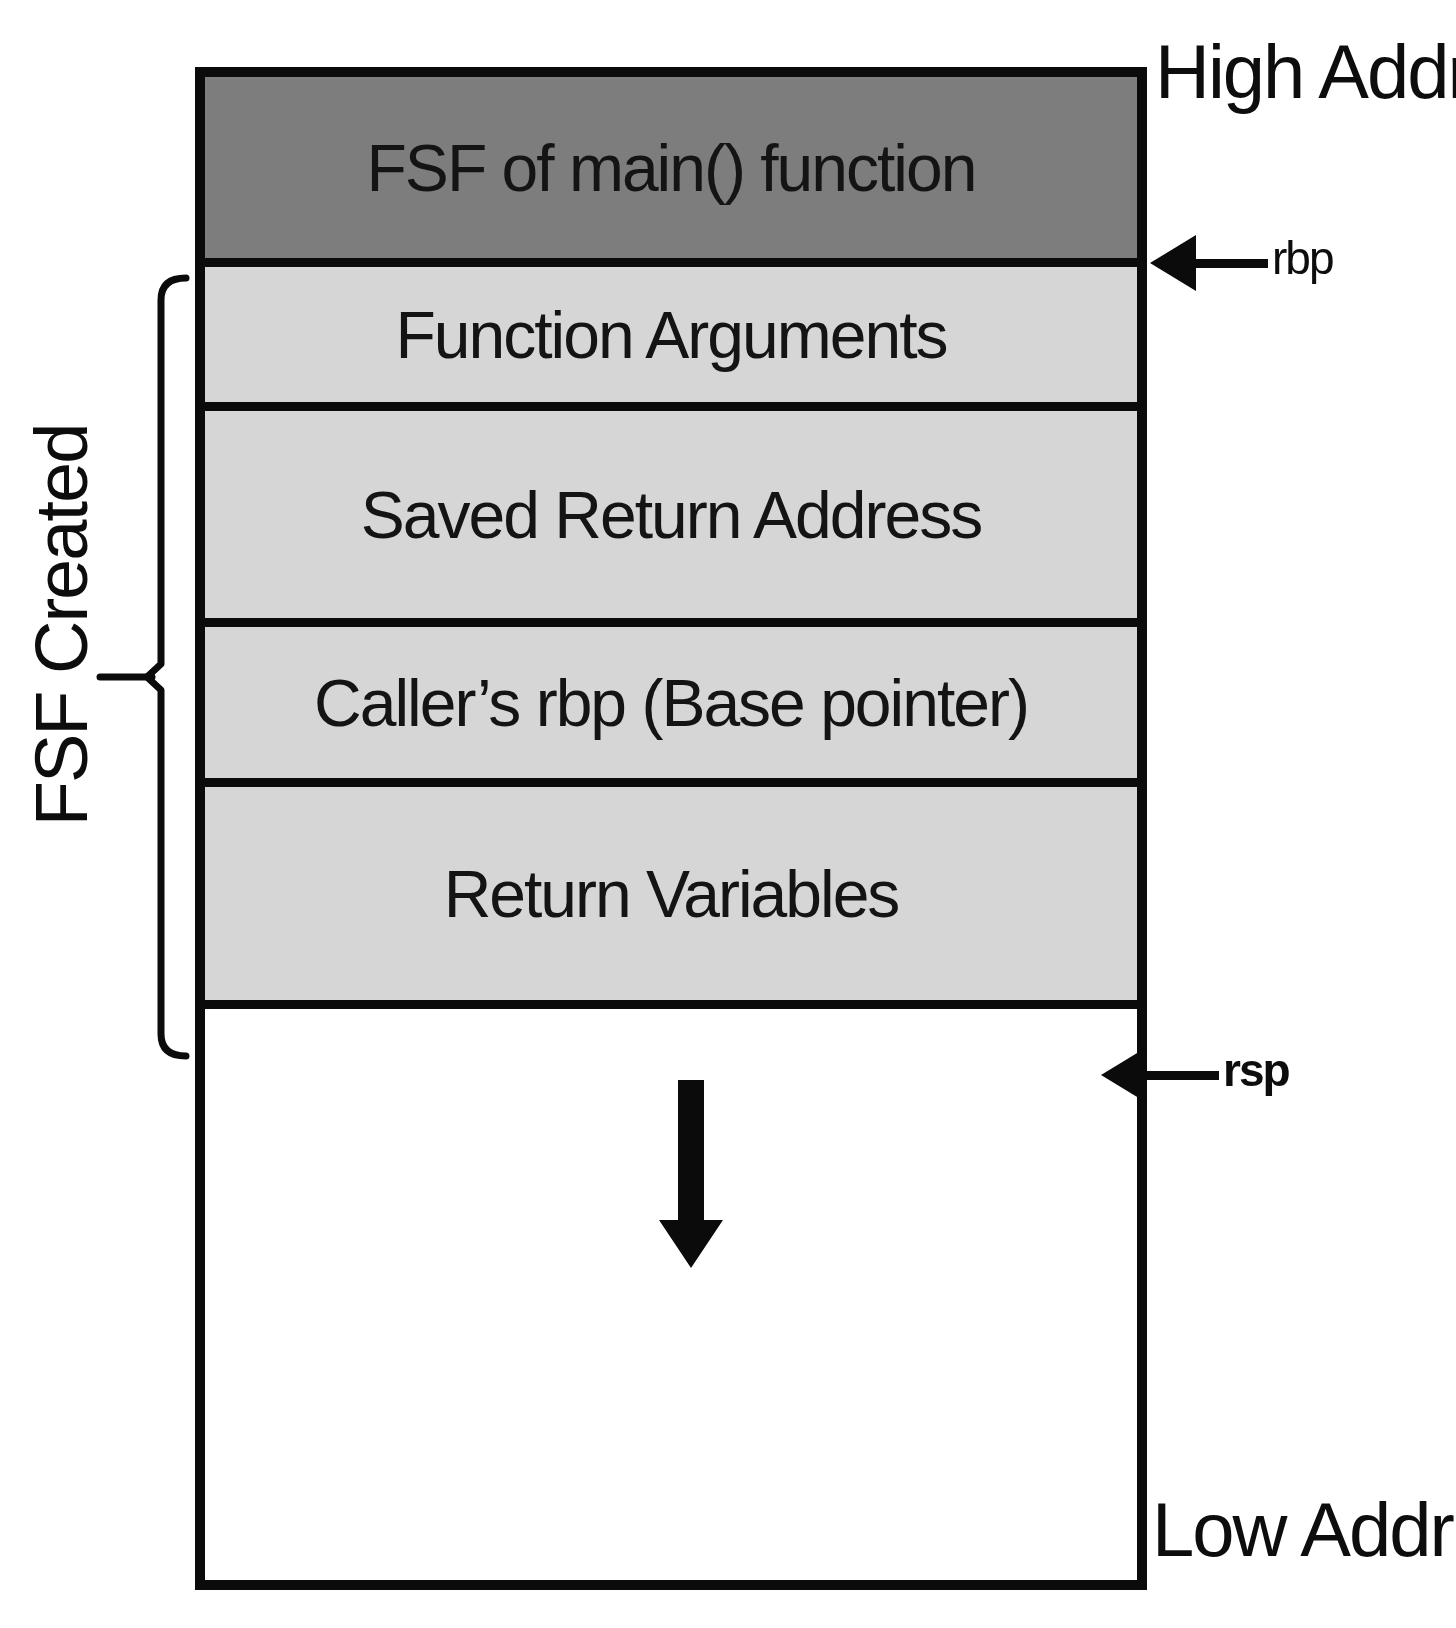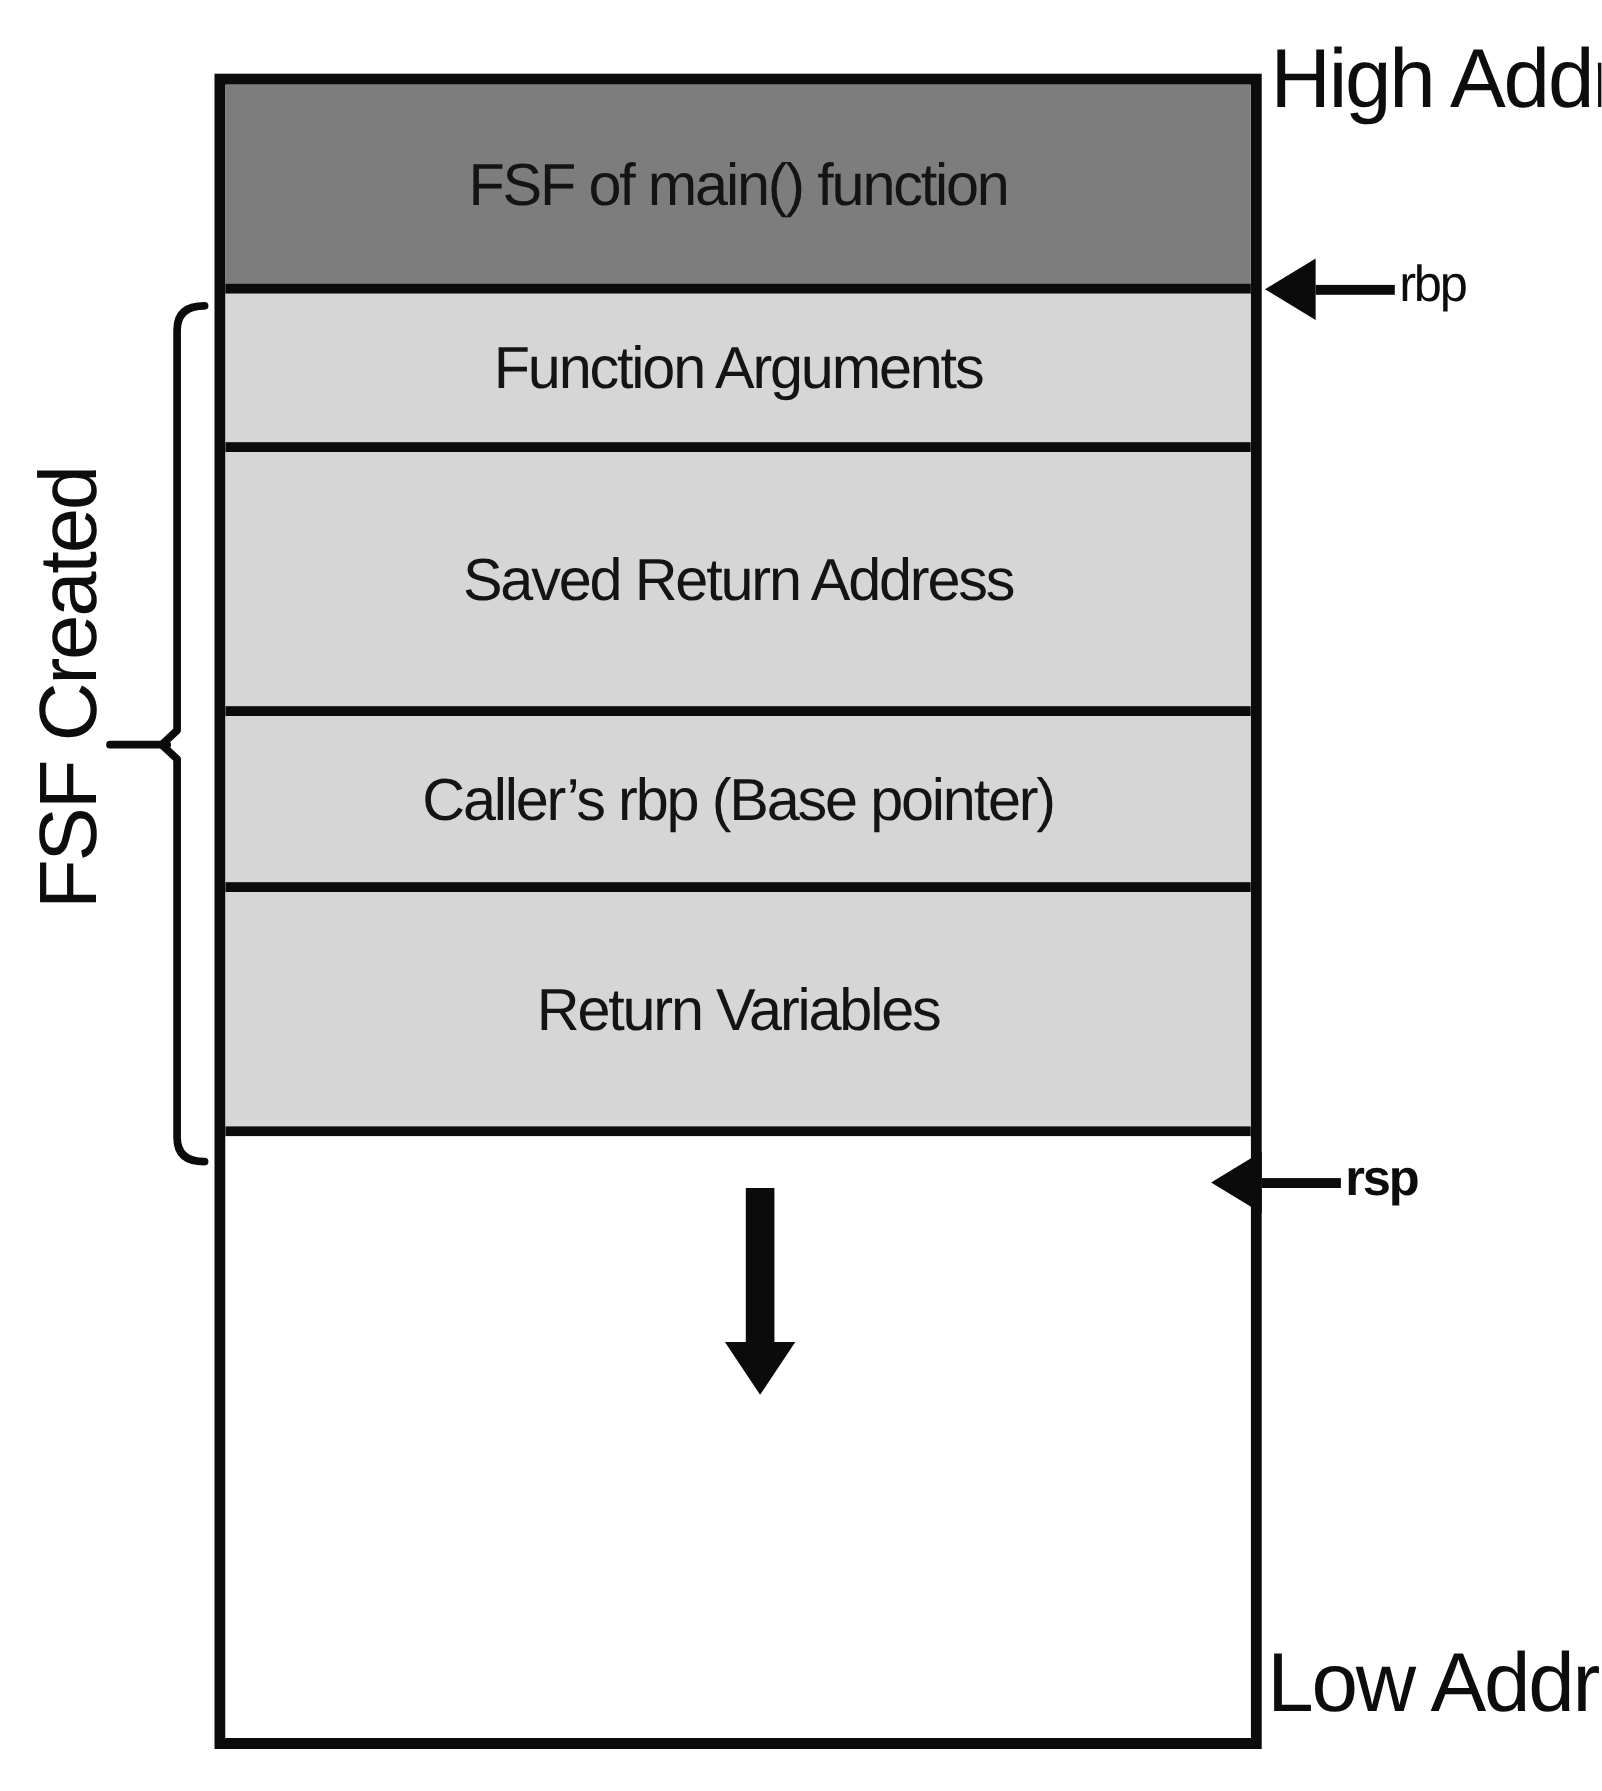--- a/index.html
+++ b/index.html
@@ -25,30 +25,30 @@
     display: flex;
     flex-direction: column;
     background: #ffffff;
   }
   .frame {
     box-sizing: border-box;
     display: flex;
     align-items: center;
     justify-content: center;
     border-bottom: 9px solid var(--border, #0b0b0b);
-    font-size: 54px;
+    font-size: 66px;
     letter-spacing: -2px;
     color: #141414;
     text-align: center;
     white-space: nowrap;
   }
   .frame.dark  { background: var(--dark, #7d7d7d); height: 190px; }
   .frame.light { background: var(--light, #d6d6d6); }
   .frame.f-args  { height: 144px; }
-  .frame.f-ret   { height: 240px; }
+  .frame.f-ret   { height: 216px; }
   .frame.f-rbp   { height: 160px; }
   .frame.f-local { height: 222px; }
   .frame.empty { background: #ffffff; border-bottom: none; flex: 1; }
 
   
   .addr-label {
     position: absolute;
     font-size: 76px;
     letter-spacing: -2px;
     line-height: 1.1;

